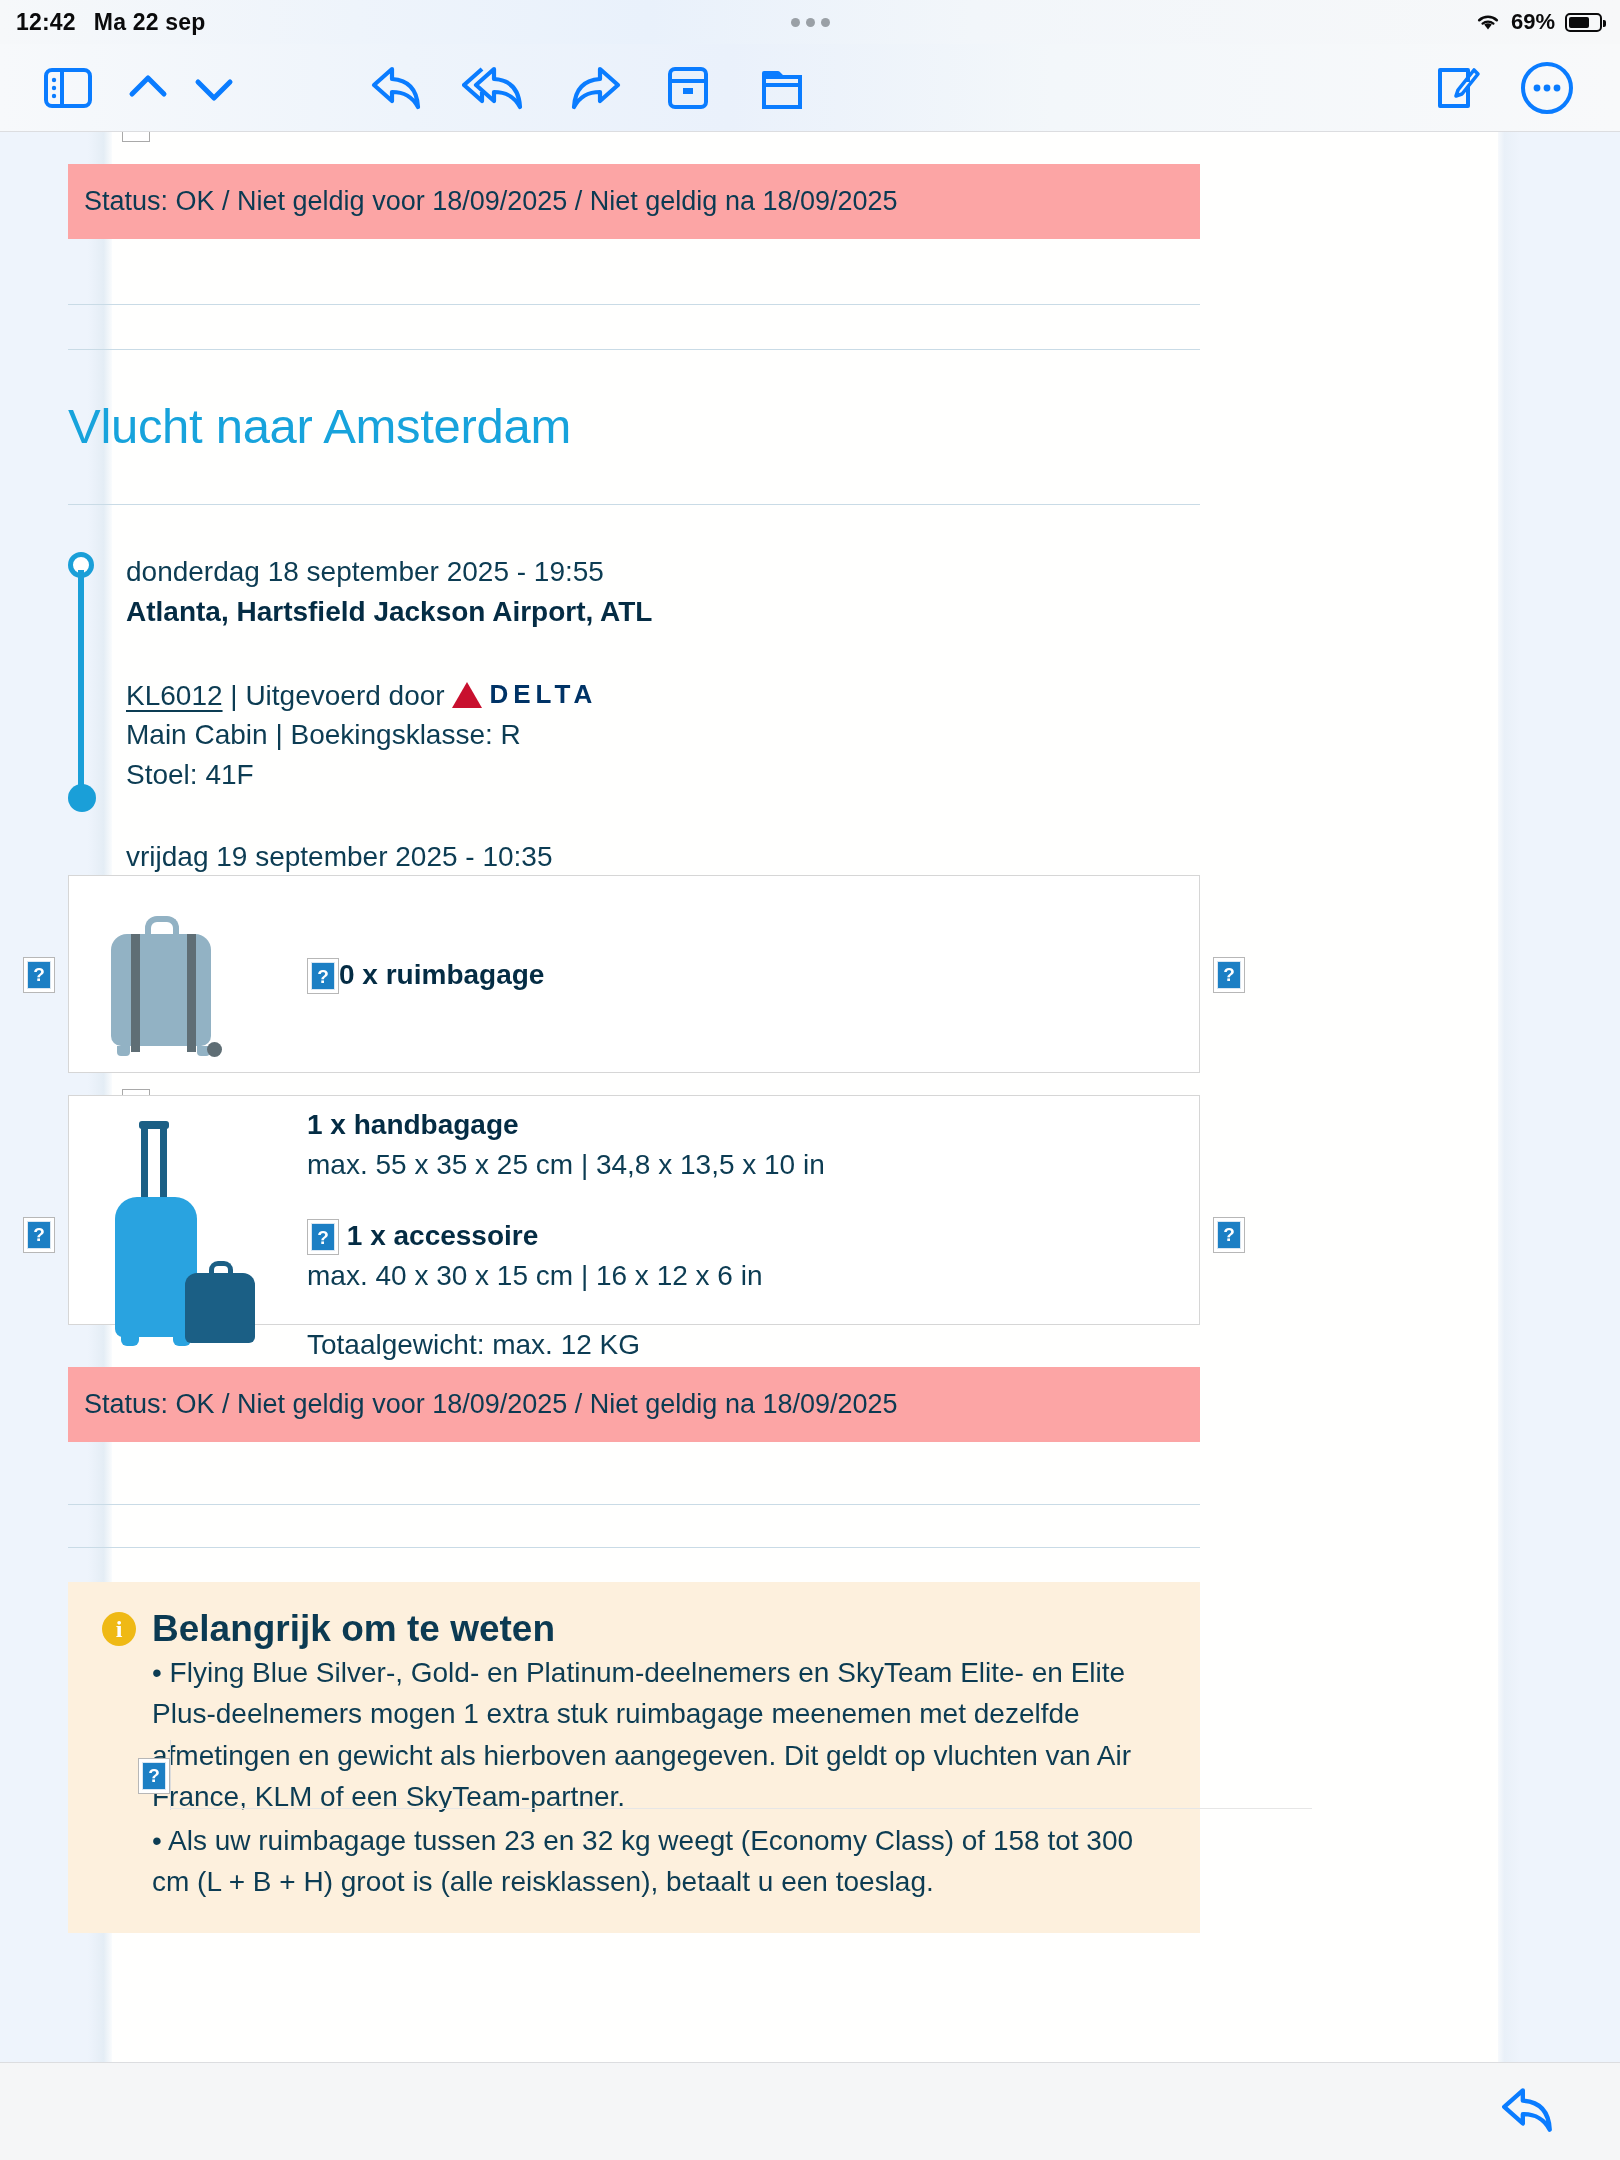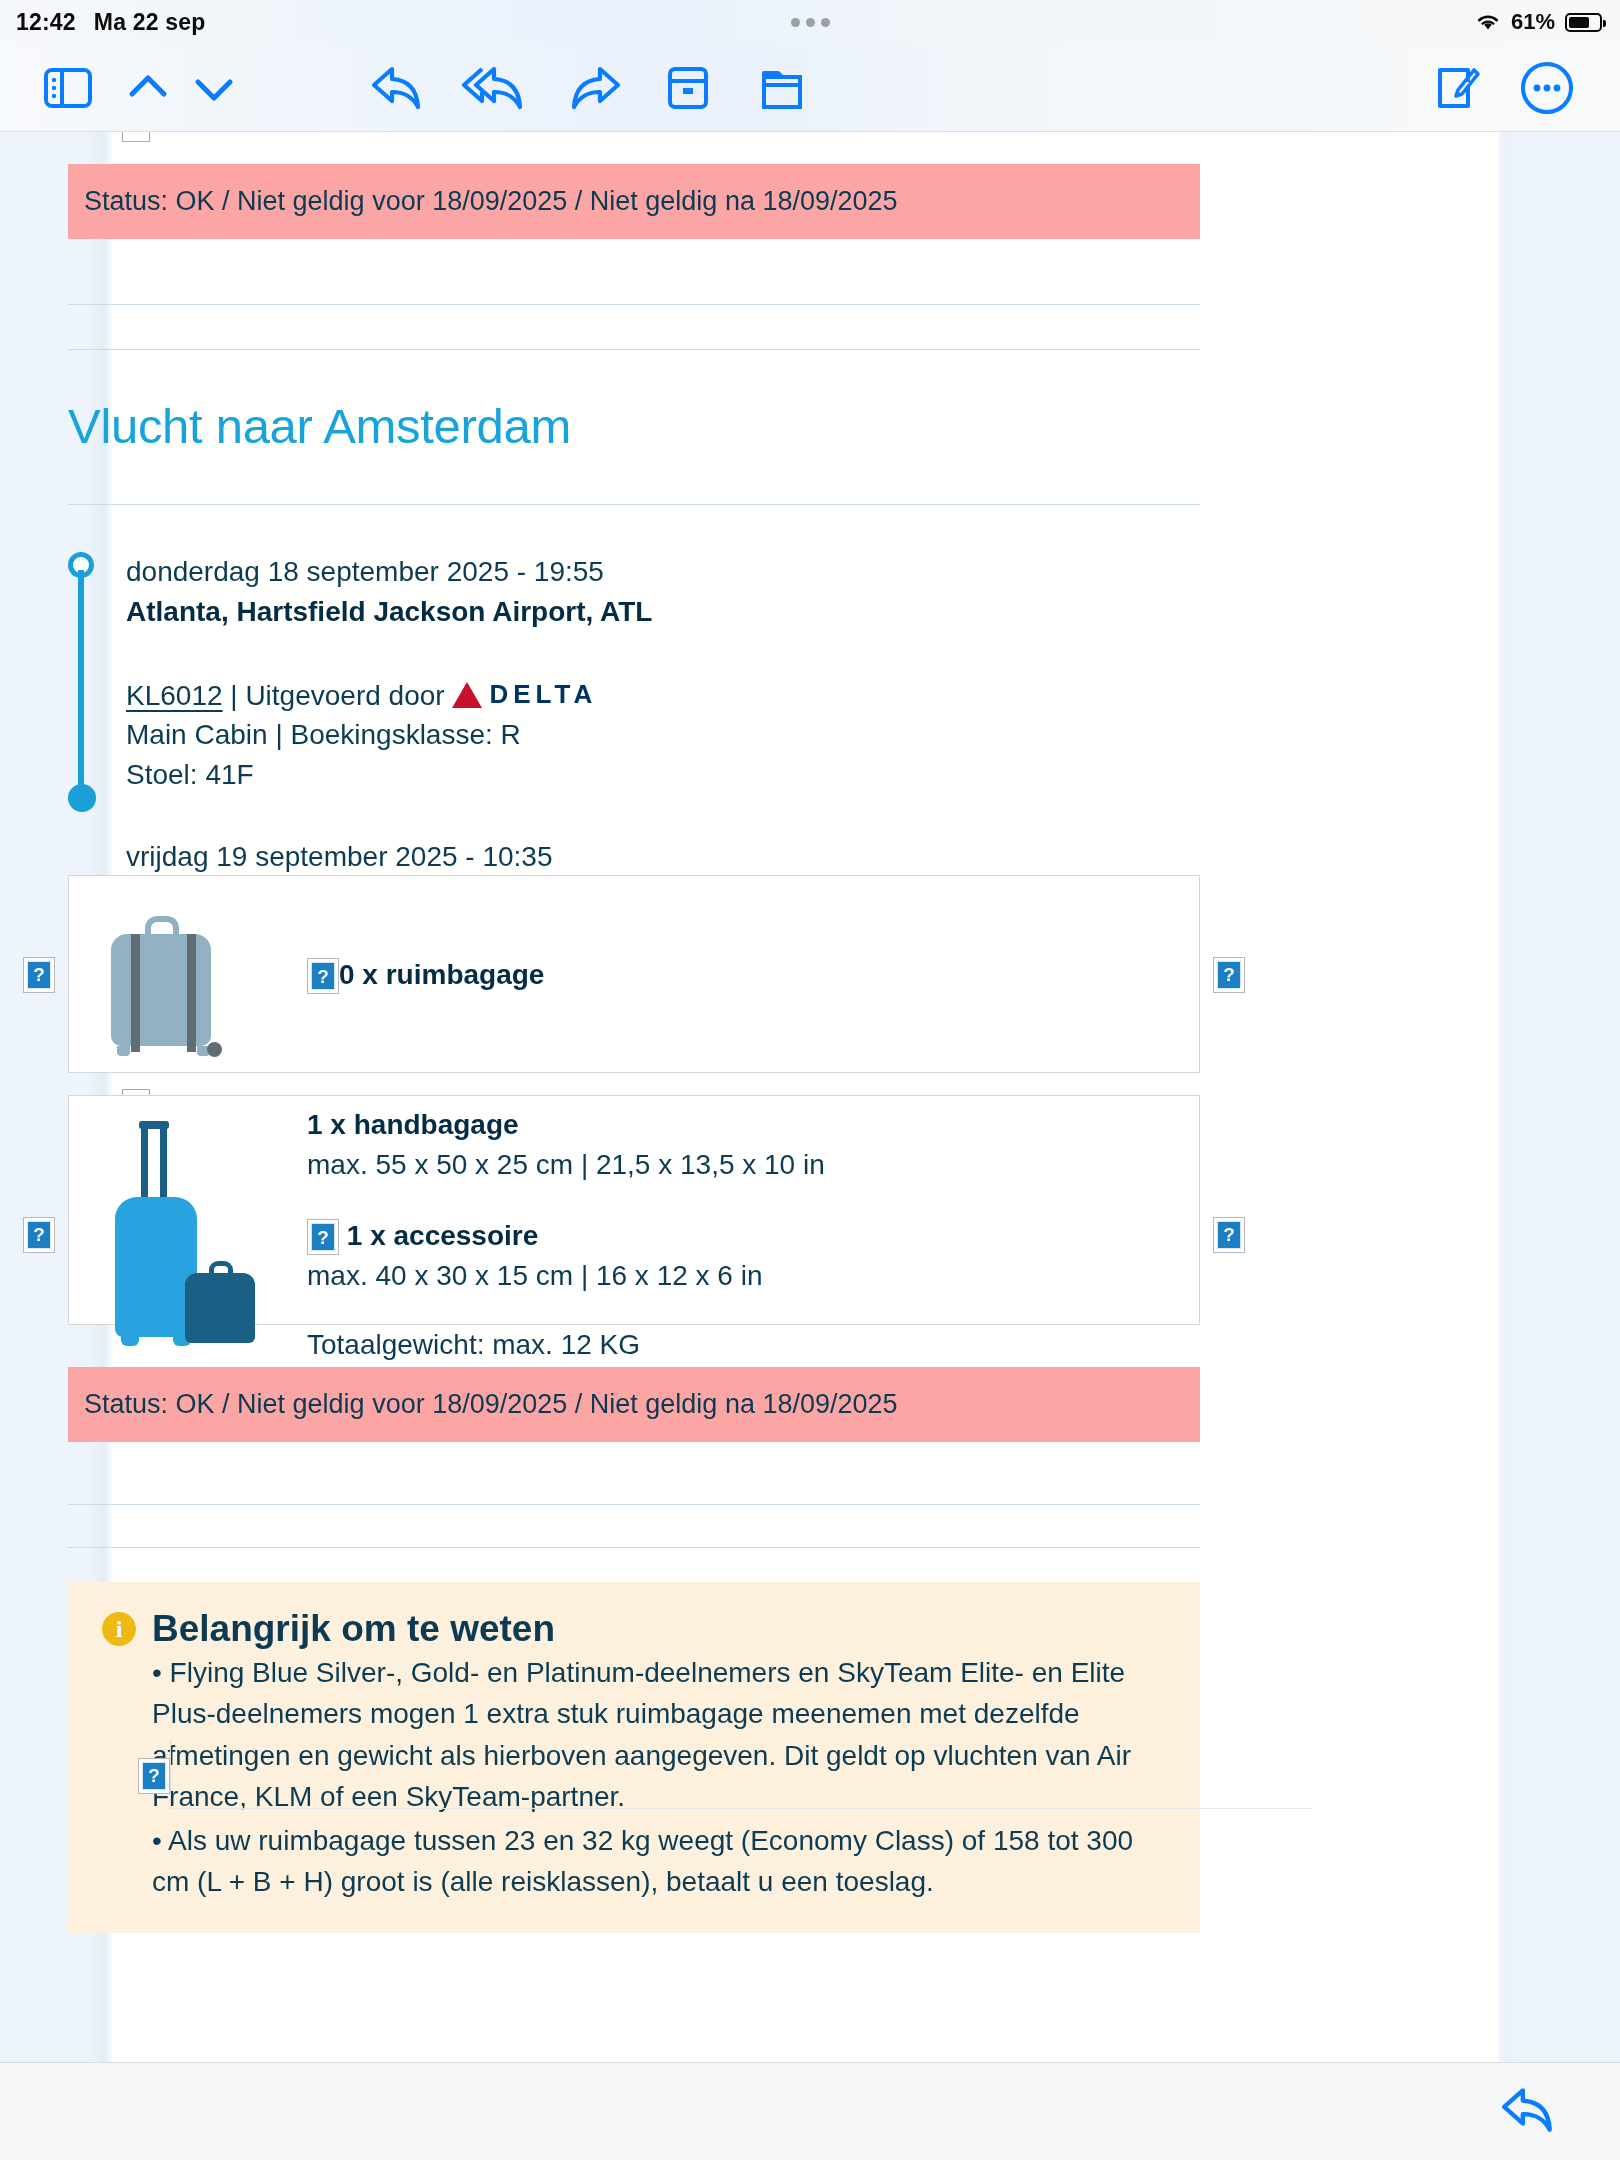--- a/index.html
+++ b/index.html
@@ -247,21 +247,21 @@
     <span class="sb-dot"></span>
   </div>
   <div class="sb-right">
     <span class="wifi">
       <svg width="26" height="20" viewBox="0 0 26 20">
         <path d="M13 17.5 L9.2 12.6 A6.2 6.2 0 0 1 16.8 12.6 Z" fill="#0b0b0c"></path>
         <path d="M4.2 8.2 A13 13 0 0 1 21.8 8.2" stroke="#0b0b0c" stroke-width="2.6" fill="none" stroke-linecap="round"></path>
         <path d="M7.6 11.6 A8.4 8.4 0 0 1 18.4 11.6" stroke="#0b0b0c" stroke-width="2.4" fill="none" stroke-linecap="round"></path>
       </svg>
     </span>
-    <span>61%</span>
+    <span>69%</span>
     <span class="battery">
         <i></i>
       </span>
   </div>
 </div>
 
 <div class="toolbar">
 
   <div class="tb-btn" style="left:42px;">
     <svg width="52" height="44" viewBox="0 0 52 44">
@@ -420,21 +420,21 @@
           <div class="tr-handle-bar"></div>
           <div class="tr-handle-stem"></div>
           <div class="tr-body"></div>
           <div class="tr-foot" style="left:52px;"></div>
           <div class="tr-foot" style="left:104px;"></div>
           <div class="acc-handle"></div>
           <div class="acc-body"></div>
         </div>
         <div class="bag-txt">
           <div class="b-bold">1 x handbagage</div>
-          <div class="b-norm">max. 55 x 50 x 25 cm | 21,5 x 13,5 x 10 in</div>
+          <div class="b-norm">max. 55 x 35 x 25 cm | 34,8 x 13,5 x 10 in</div>
           <div style="height:30px;"></div>
           <div class="b-bold">
             <span class="ph">
                 <span>?</span>
               </span>
             <span>1 x accessoire</span>
           </div>
           <div class="b-norm">max. 40 x 30 x 15 cm | 16 x 12 x 6 in</div>
           <div style="height:28px;"></div>
           <div class="b-norm">Totaalgewicht: max. 12 KG</div>

